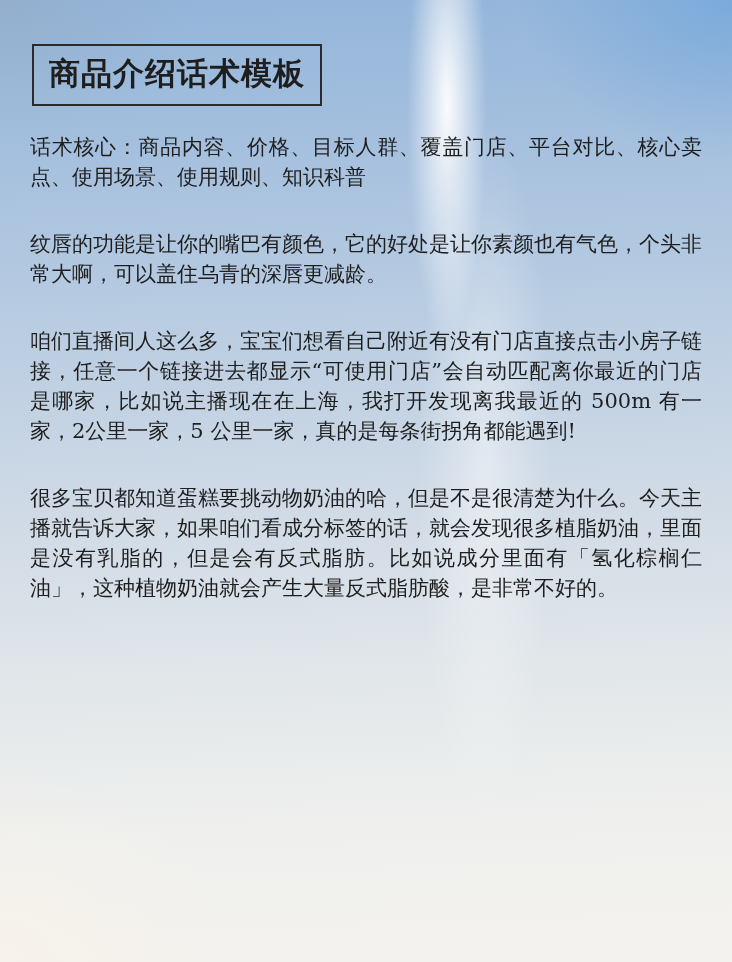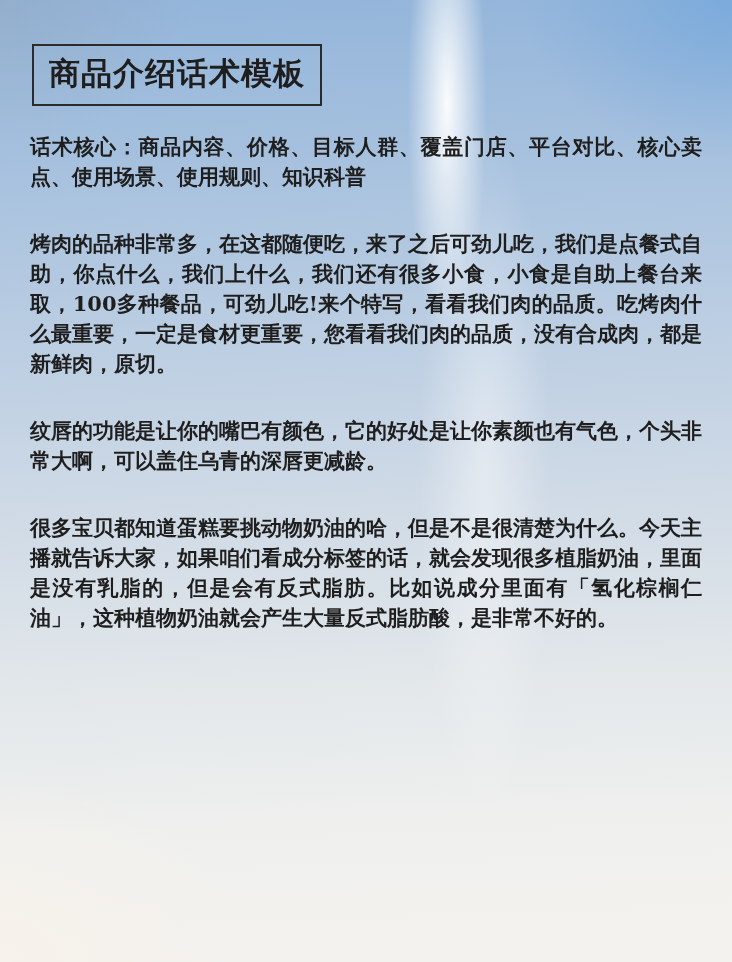--- a/index.html
+++ b/index.html
@@ -37,38 +37,38 @@
     letter-spacing: 1px;
     background: transparent;
   }
   .content {
     margin-top: 26px;
   }
   .content p {
     margin: 0 0 37px 0;
     font-size: 21px;
     line-height: 30px;
-    font-weight: bold;
+    font-weight: normal;
     color: #1e1e1e;
     text-align: justify;
     text-justify: inter-ideograph;
   }
   .content p:last-child {
     margin-bottom: 0;
   }
 </style>
 </head>
 <body>
 
 <div class="page">
 
   <div class="title-box">
     <span>商品介绍话术模板</span>
   </div>
 
   <div class="content">
     <p>话术核心：商品内容、价格、目标人群、覆盖门店、平台对比、核心卖点、使用场景、使用规则、知识科普</p>
-    <p>烤肉的品种非常多，在这都随便吃，来了之后可劲儿吃，我们是点餐式自助，你点什么，我们上什么，我们还有很多小食，小食是自助上餐台来取，100多种餐品，可劲儿吃!来个特写，看看我们肉的品质。吃烤肉什么最重要，一定是食材更重要，您看看我们肉的品质，没有合成肉，都是新鲜肉，原切。</p>
     <p>纹唇的功能是让你的嘴巴有颜色，它的好处是让你素颜也有气色，个头非常大啊，可以盖住乌青的深唇更减龄。</p>
+    <p>咱们直播间人这么多，宝宝们想看自己附近有没有门店直接点击小房子链接，任意一个链接进去都显示“可使用门店”会自动匹配离你最近的门店是哪家，比如说主播现在在上海，我打开发现离我最近的 500m 有一家，2公里一家，5 公里一家，真的是每条街拐角都能遇到!</p>
     <p>很多宝贝都知道蛋糕要挑动物奶油的哈，但是不是很清楚为什么。今天主播就告诉大家，如果咱们看成分标签的话，就会发现很多植脂奶油，里面是没有乳脂的，但是会有反式脂肪。比如说成分里面有「氢化棕榈仁油」，这种植物奶油就会产生大量反式脂肪酸，是非常不好的。</p>
   </div>
 
 </div>
 
 </body></html>

